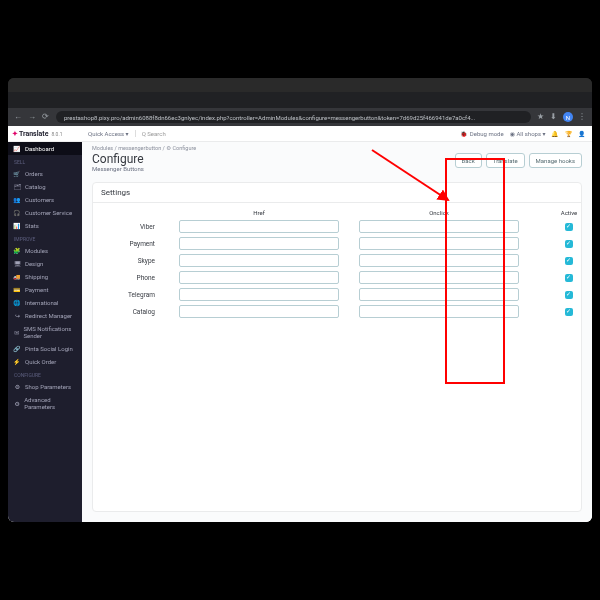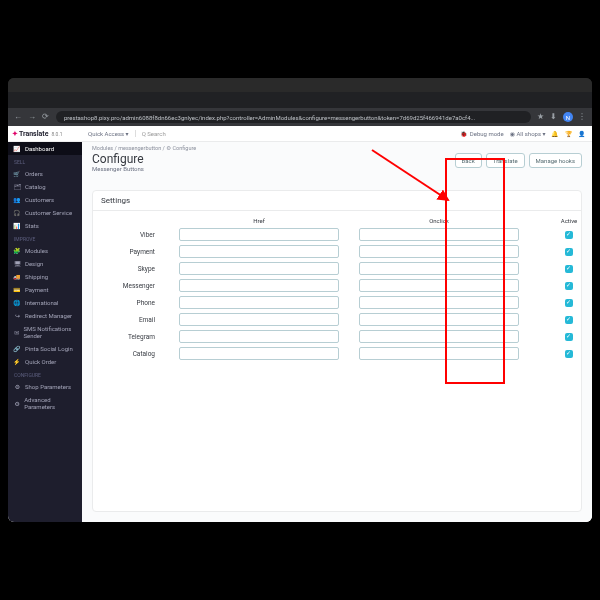--- a/index.html
+++ b/index.html
@@ -25,21 +25,21 @@
   .topbar { height: 16px; background: #fff; border-bottom: 1px solid #eaebec; display: flex; align-items: center; padding: 0 6px; gap: 6px; }
   .quick { color: #6c7283; font-size: 6px; }
   .search-in { border: none; border-left: 1px solid #ddd; padding-left: 6px; font-size: 6px; color: #999; flex:1;}
   .top-right { margin-left: auto; display: flex; align-items: center; gap: 6px; font-size: 6px; color: #6c7283; }
   .crumbs { font-size: 5.5px; color: #8a8f9c; padding: 3px 10px 0; }
   .head-row { display: flex; align-items: flex-start; padding: 2px 10px 6px; }
   .pg-title { font-size: 12px; font-weight: 400; color: #363a41; line-height: 1; }
   .pg-sub { font-size: 6px; color: #6c7283; }
   .head-btns { margin-left: auto; display: flex; gap: 4px; }
   .btn { background: #fff; border: 1px solid #b7ced3; border-radius: 3px; padding: 3px 6px; font-size: 6px; color: #576c72; cursor: pointer; }
-  .panel { margin: 12px 10px 10px; background: #fff; border: 1px solid #eaebec; border-radius: 4px; flex:1; overflow:hidden;}
+  .panel { margin: 4px 10px 10px; background: #fff; border: 1px solid #eaebec; border-radius: 4px; flex:1; overflow:hidden;}
   .panel-hd { font-size: 8px; color: #363a41; padding: 5px 8px; border-bottom: 1px solid #eaebec; }
   .tbl { padding: 4px 6px; }
   .thead, .trow { display: grid; grid-template-columns: 60px 160px 160px 60px; gap: 20px; align-items: center; padding: 2px 0; }
   .thead span { font-size: 6px; color: #363a41; text-align: center; }
   .thead span:first-child { text-align: right; }
   .trow .lab { font-size: 6.5px; color: #363a41; text-align: right; padding-right: 4px; }
   .trow .in { height: 13px; border: 1px solid #b7ced3; border-radius: 2px; background: #fff; }
   .trow .chk { display: flex; justify-content: center; }
   .cb { width: 8px; height: 8px; background: #25b9d7; border-radius: 2px; position: relative; }
   .cb::after { content: "✓"; color: #fff; font-size: 6px; position: absolute; top: -1px; left: 1px; }
@@ -202,37 +202,21 @@
               </div>
               <div class="trow">
                 <span class="lab">Skype</span>
                 <div class="in"></div>
                 <div class="in"></div>
                 <div class="chk">
                   <div class="cb"></div>
                 </div>
               </div>
               <div class="trow">
-                <span class="lab">Messenger</span>
-                <div class="in"></div>
-                <div class="in"></div>
-                <div class="chk">
-                  <div class="cb"></div>
-                </div>
-              </div>
-              <div class="trow">
                 <span class="lab">Phone</span>
-                <div class="in"></div>
-                <div class="in"></div>
-                <div class="chk">
-                  <div class="cb"></div>
-                </div>
-              </div>
-              <div class="trow">
-                <span class="lab">Email</span>
                 <div class="in"></div>
                 <div class="in"></div>
                 <div class="chk">
                   <div class="cb"></div>
                 </div>
               </div>
               <div class="trow">
                 <span class="lab">Telegram</span>
                 <div class="in"></div>
                 <div class="in"></div>

